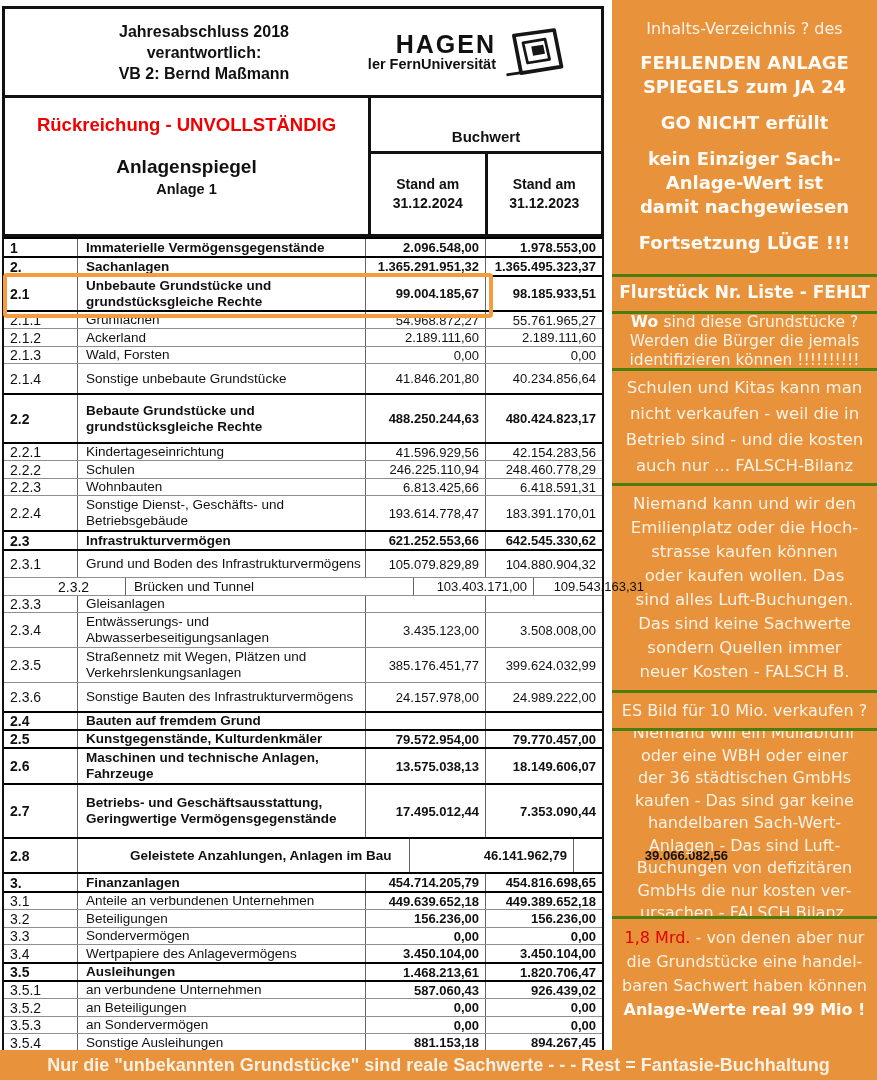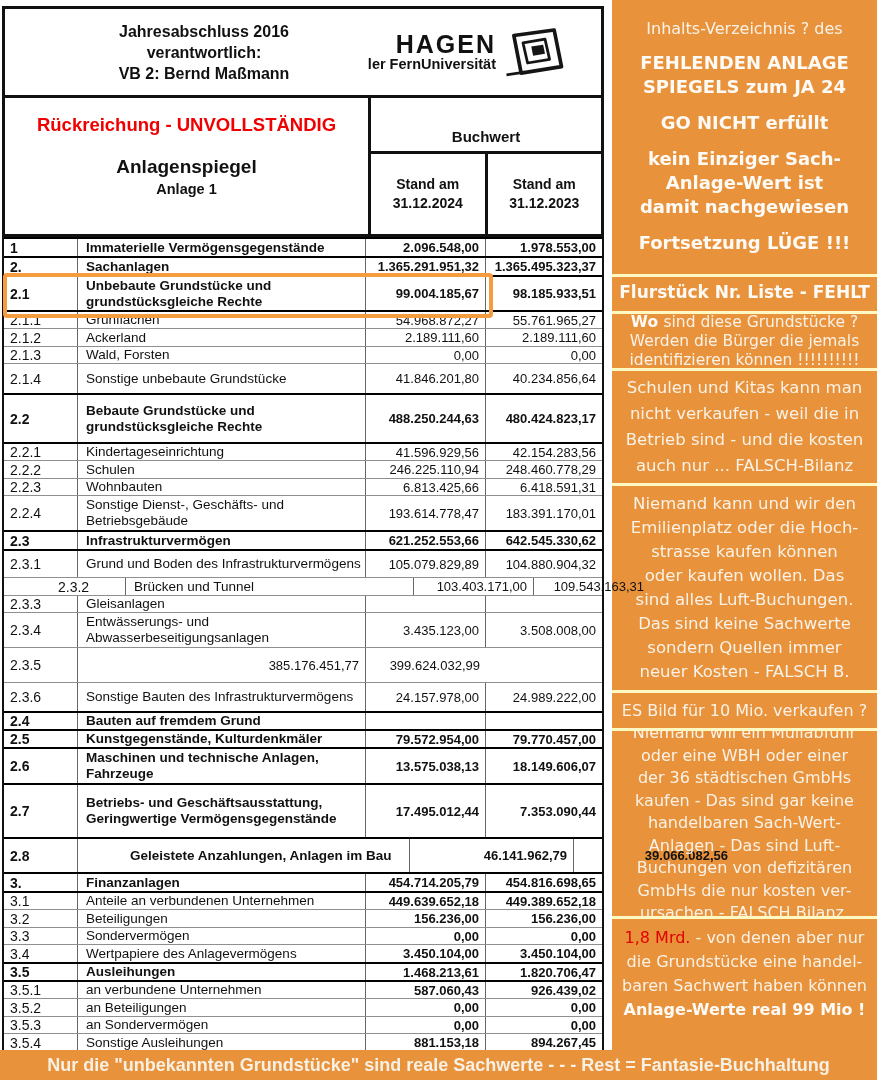--- a/index.html
+++ b/index.html
@@ -69,21 +69,21 @@
   .hl-box{
     position:absolute;left:-1px;top:-4px;height:calc(100% + 4px);width:482px;
     border:4px solid #F49C3E;border-radius:4px;pointer-events:none;z-index:3;
   }
   
   .sidebar{
     position:absolute;left:612px;top:0;width:265px;height:1050px;
     display:flex;flex-direction:column;font-family:"DejaVu Sans", sans-serif;
   }
   .sb-sec{
-    box-sizing:border-box;border-bottom:3px solid #fef9c3;
+    box-sizing:border-box;border-bottom:3px solid #4d7c0f;
     display:flex;flex-direction:column;justify-content:center;align-items:center;
     text-align:center;color:#FAF2E6;overflow:hidden;padding:1px 2px;
   }
   .sb-sec:last-child{border-bottom:none;}
   .sb-p{margin:6px 0;white-space:pre-line;}
   .sb-p .bold{font-weight:bold;color:#FEFBF6;}
   .sb-p .red{color:#DF0400;}
   .redline{width:98%;height:6px;background:#E8170E;border-radius:3px;margin:1px 0 3px 0;}
   
   .banner{
@@ -92,21 +92,21 @@
     color:#F8F0E3;font-weight:bold;font-size:18px;white-space:nowrap;
     font-family:"Liberation Sans", sans-serif;
   }
 </style>
 </head>
 <body>
 
 <div class="doc">
 
   <div class="hdr1">
-    <div class="hdr1-title">Jahresabschluss 2016
+    <div class="hdr1-title">Jahresabschluss 2018
 verantwortlich:
 VB 2: Bernd Maßmann</div>
     <div class="logo">
       <div class="logo-texts">
         <span class="logo-name">HAGEN</span>
         <span class="logo-sub">ler FernUniversität</span>
       </div>
       <svg width="66" height="56" viewBox="0 0 72 60">
         <g fill="none" stroke="#151515" stroke-width="4" stroke-linejoin="round">
           <path d="M14 12 L58 6 L66 46 L22 53 Z"></path>
@@ -234,20 +234,21 @@
         <div class="c cv"></div>
       </div>
       <div class="trow" style="height: 35px;">
         <div class="c cn">2.3.4</div>
         <div class="c cl">Entwässerungs- und Abwasserbeseitigungsanlagen</div>
         <div class="c cv cv3">3.435.123,00</div>
         <div class="c cv">3.508.008,00</div>
       </div>
       <div class="trow" style="height: 35px;">
         <div class="c cn">2.3.5</div>
+        <div class="c cl">Straßennetz mit Wegen, Plätzen und Verkehrslenkungsanlagen</div>
         <div class="c cv cv3">385.176.451,77</div>
         <div class="c cv">399.624.032,99</div>
       </div>
       <div class="trow" style="height: 29px;">
         <div class="c cn">2.3.6</div>
         <div class="c cl">Sonstige Bauten des Infrastrukturvermögens</div>
         <div class="c cv cv3">24.157.978,00</div>
         <div class="c cv">24.989.222,00</div>
       </div>
       <div class="trow b st" style="height: 18px;">

